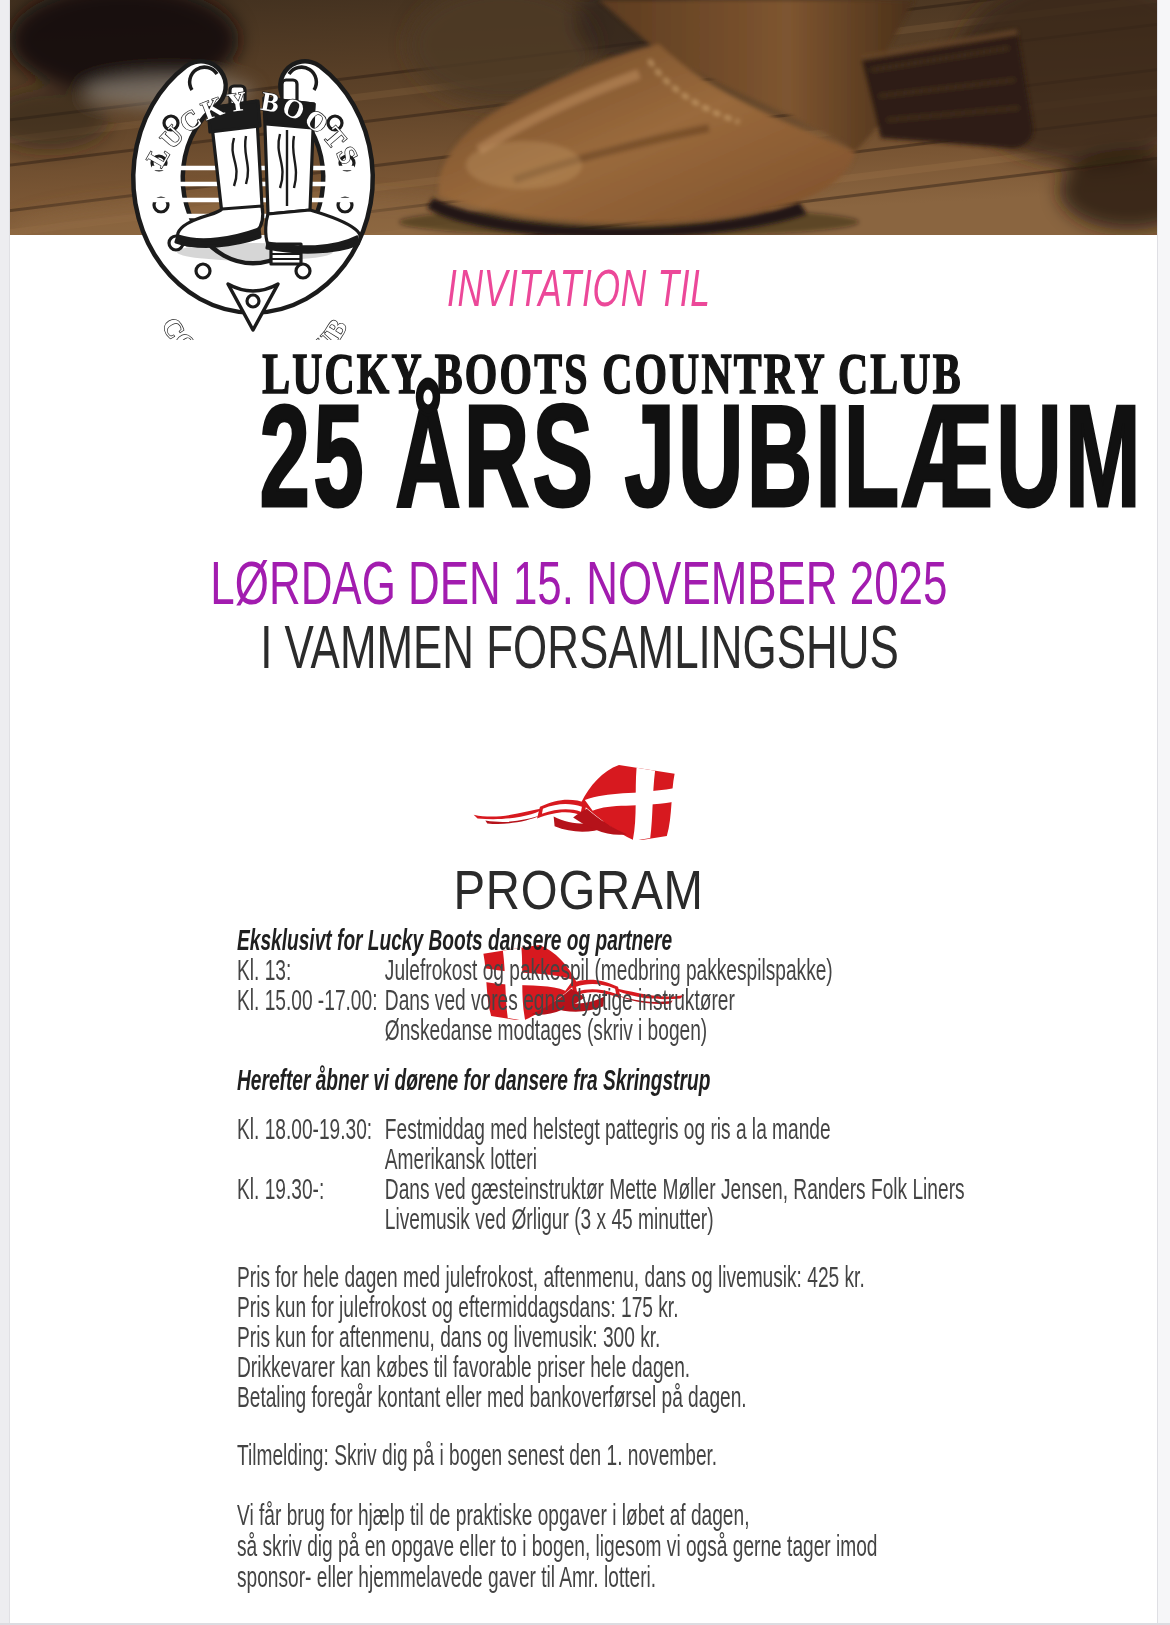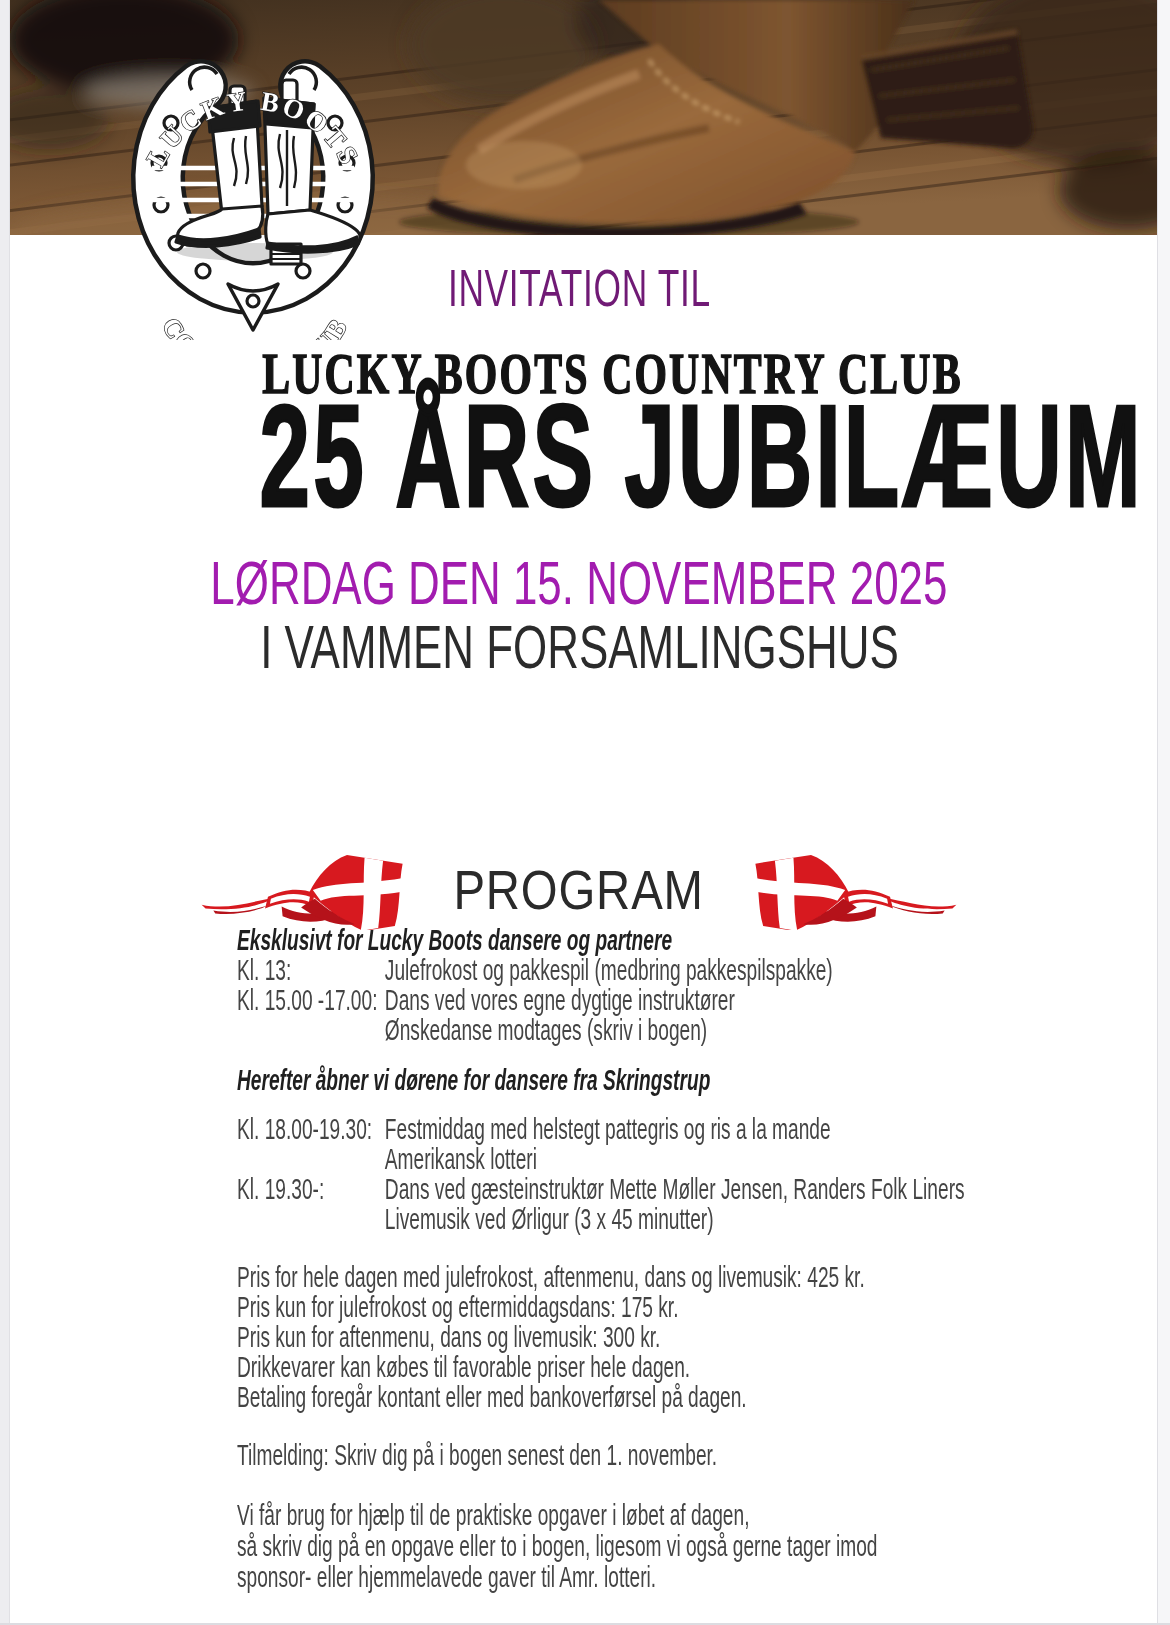--- a/index.html
+++ b/index.html
@@ -10,35 +10,35 @@
   .edge-right{position:absolute;right:0;top:0;width:12px;height:100%;background:#f6f6f8;border-left:1px solid #dfdfe4;}
   .bottom-line{position:absolute;left:0;bottom:0;width:100%;height:2px;background:#dcdce1;}
 
   .photo{position:absolute;left:9px;top:0;width:1149px;height:235px;display:block;}
 
   .logo{position:absolute;left:122px;top:38px;width:266px;height:302px;}
 
   .abs{position:absolute;left:0;width:1158px;text-align:center;white-space:nowrap;}
   .cond{display:inline-block;white-space:nowrap;transform-origin:center top;}
 
-  .invitation{top:258px;font-size:52px;letter-spacing:1px;color:#701a75;}
+  .invitation{top:258px;font-size:52px;letter-spacing:1px;color:#ec4899;font-style:italic;}
   .invitation .cond{transform:scaleX(0.68);}
   .club{top:340px;font-family:"Liberation Serif",serif;font-weight:bold;font-size:58px;color:#141414;margin-left:33px;}
   .club .cond{transform:scaleX(0.72);letter-spacing:3px;-webkit-text-stroke:1.6px #141414;}
   .bigtitle{top:374px;font-family:Liberation Sans, sans-serif;font-weight:bold;font-size:144px;color:#111;}
   .bigtitle .cond{transform:scaleX(0.63);letter-spacing:5px;-webkit-text-stroke:3px #111;}
   .dateline{top:548px;font-size:61px;color:#a21caf;}
   .dateline .cond{transform:scaleX(0.72);}
   .venueline{top:612px;font-size:61px;color:#2b2b2b;}
   .venueline .cond{transform:scaleX(0.72);}
   .intro{top:724px;font-size:33px;font-weight:bold;color:#1d1d1d;line-height:39px;}
   .intro .cond{transform:scaleX(0.70);}
 
   .program-row{position:absolute;top:845px;left:0;width:1158px;height:90px;
-               display:flex;align-items:center;justify-content:center;gap:18px;}
+               display:flex;align-items:center;justify-content:center;gap:18px;flex-direction:column;}
   .program-title{font-size:55px;color:#2a2a2a;display:inline-block;transform:scaleX(0.86);
                  transform-origin:center center;white-space:nowrap;letter-spacing:1px;}
   .flag{width:216px;height:80px;flex:0 0 auto;}
   .flag.right{transform:scaleX(-1);}
 
   .textcol{position:absolute;left:237px;transform:scaleX(0.66);transform-origin:left top;
            font-size:29px;color:#444;line-height:30px;white-space:nowrap;}
   .sec-head{font-style:italic;font-weight:bold;color:#1f1f1f;}
   .row .time{display:inline-block;width:224px;}
   .sp20{height:20px;}

